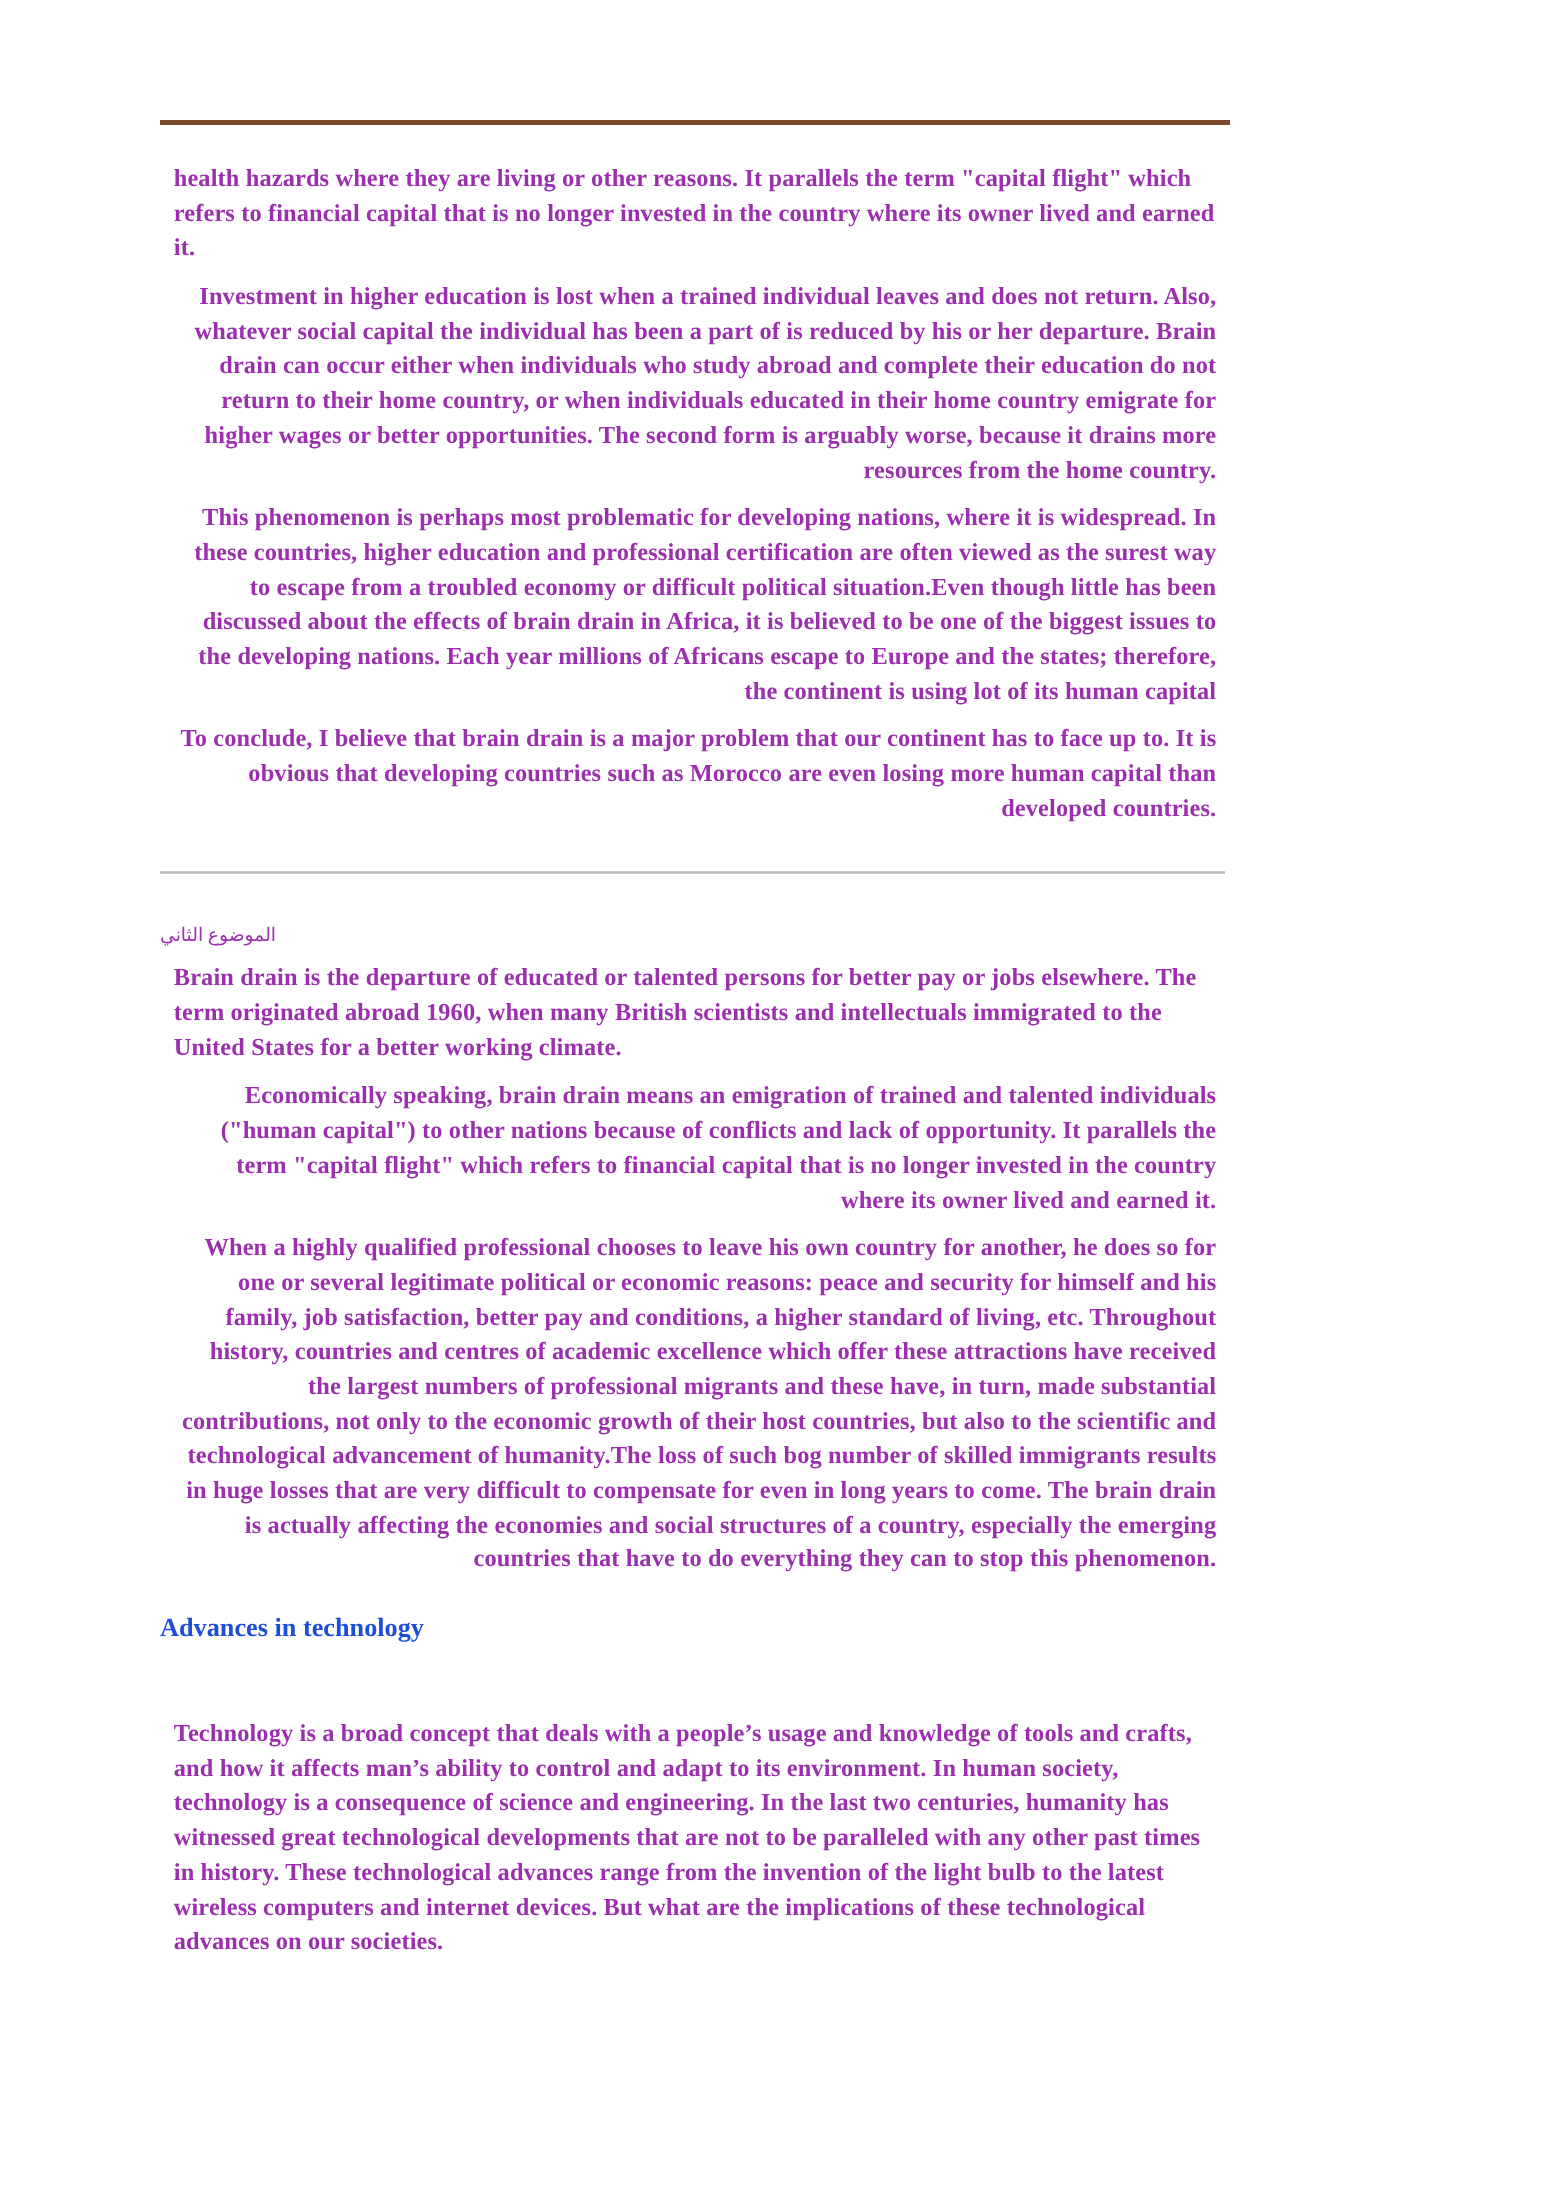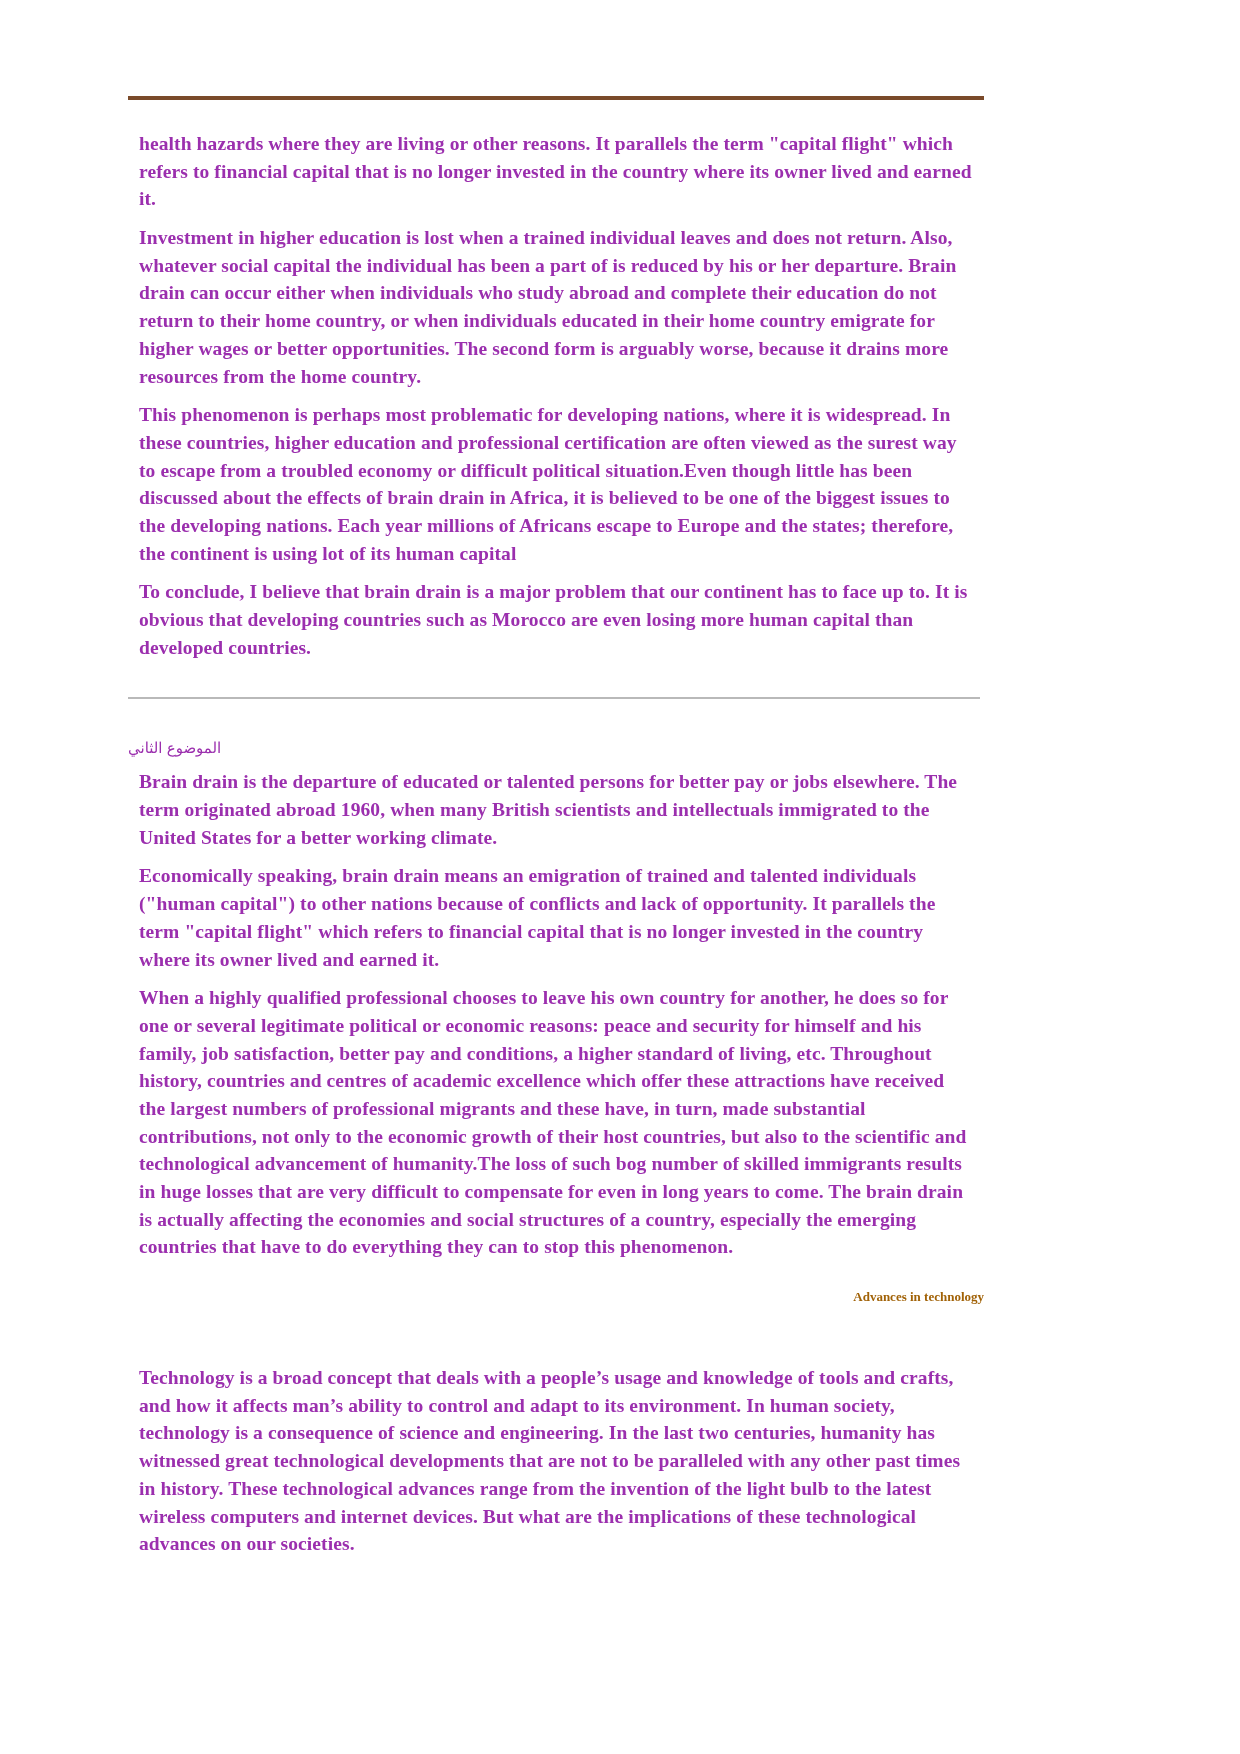--- a/index.html
+++ b/index.html
@@ -40,43 +40,43 @@
     font-weight: bold;
     font-size: 19.5px;
     line-height: 1.42;
     color: #9b2fae;
     margin: 11px;
     text-align: left;
     letter-spacing: 0.1px;
   }
   .para + .para {
     margin-top: 0px;
+    text-align: right;
   }
   .divider {
     height: 2px;
     background: #b9b9b9;
     width: 852px;
     margin: 36px 0 40px 0;
   }
   .arabic-label {
     direction: rtl;
     text-align: left;
-    font-family: Liberation Sans, sans-serif;
+    font-family: Liberation Serif, serif;
     font-size: 15px;
     color: #9b2fae;
     margin: 4px 0 6px 0;
     width: 110px;
   }
   .section-heading {
     font-family: "Liberation Serif", serif;
     font-weight: bold;
-    font-size: 13px;
-    color: #a16207;
+    font-size: 21px;
+    color: #1d4ed8;
     margin: 28px 0 0 0;
-    text-align: right;
   }
   .spacer-lg { height: 48px; }
 </style>
 </head>
 <body>
 
 <div class="page">
   <div class="content">
 
     <div class="top-rule"></div>

